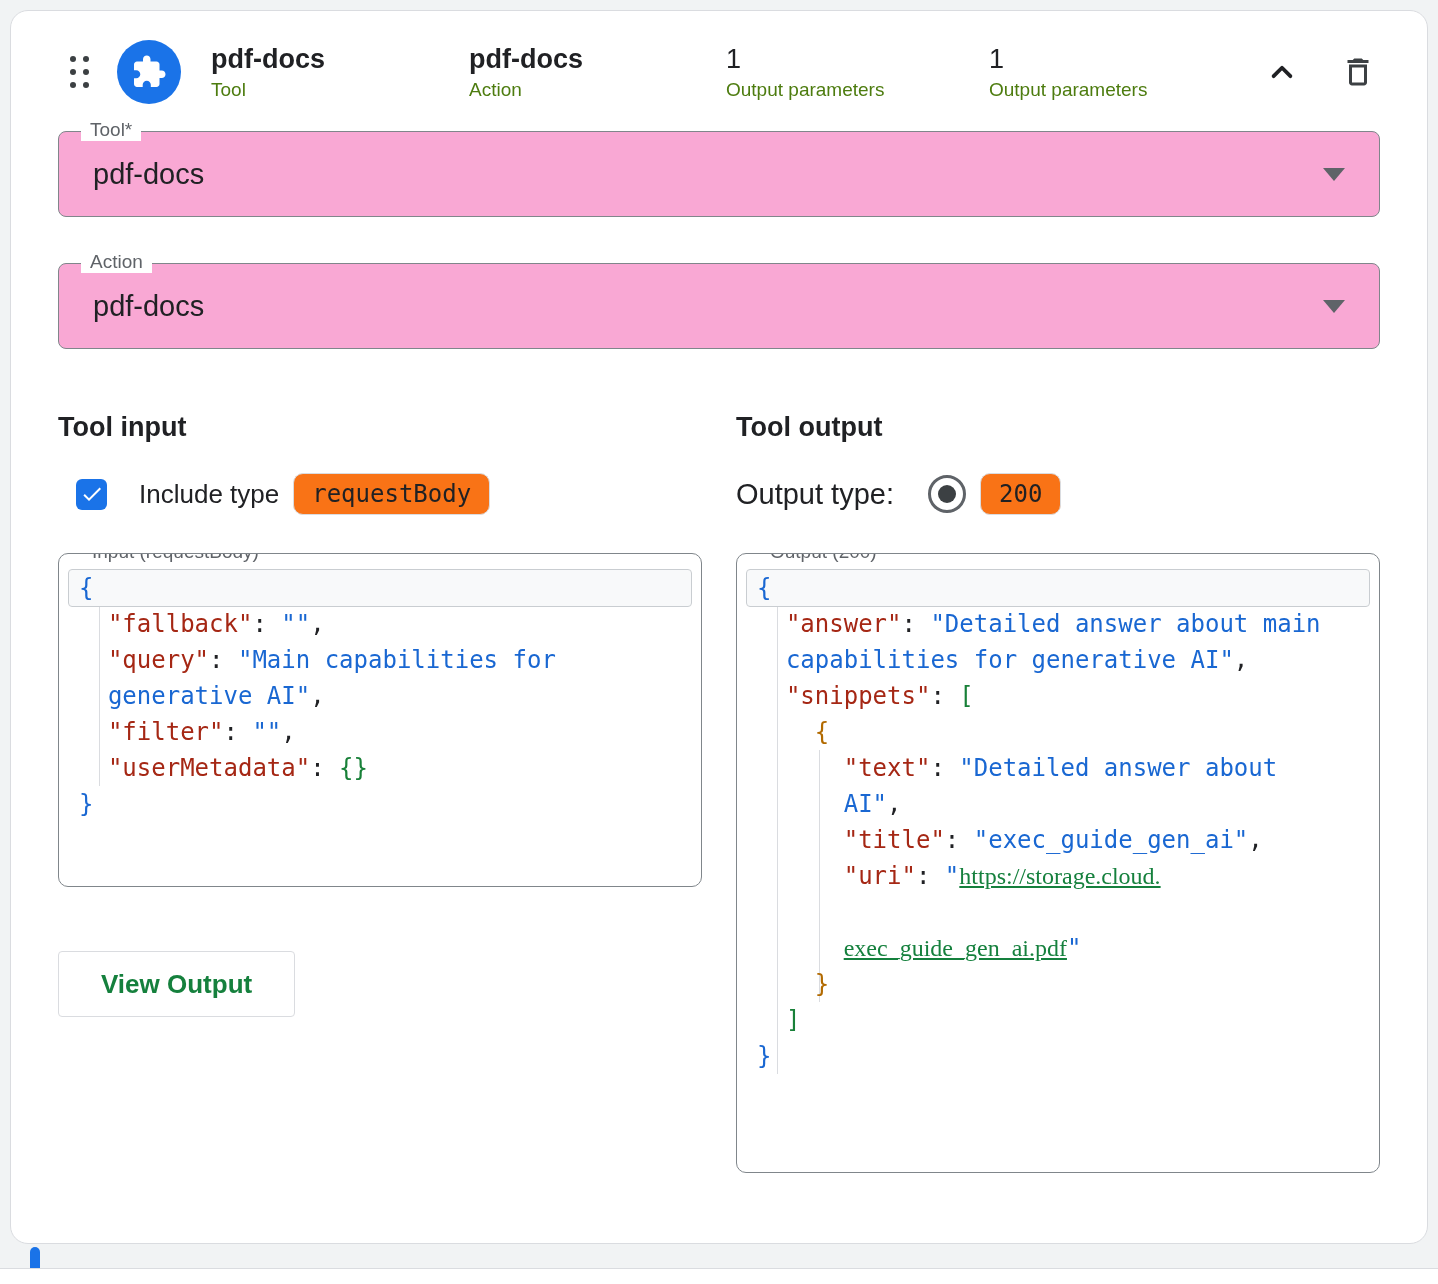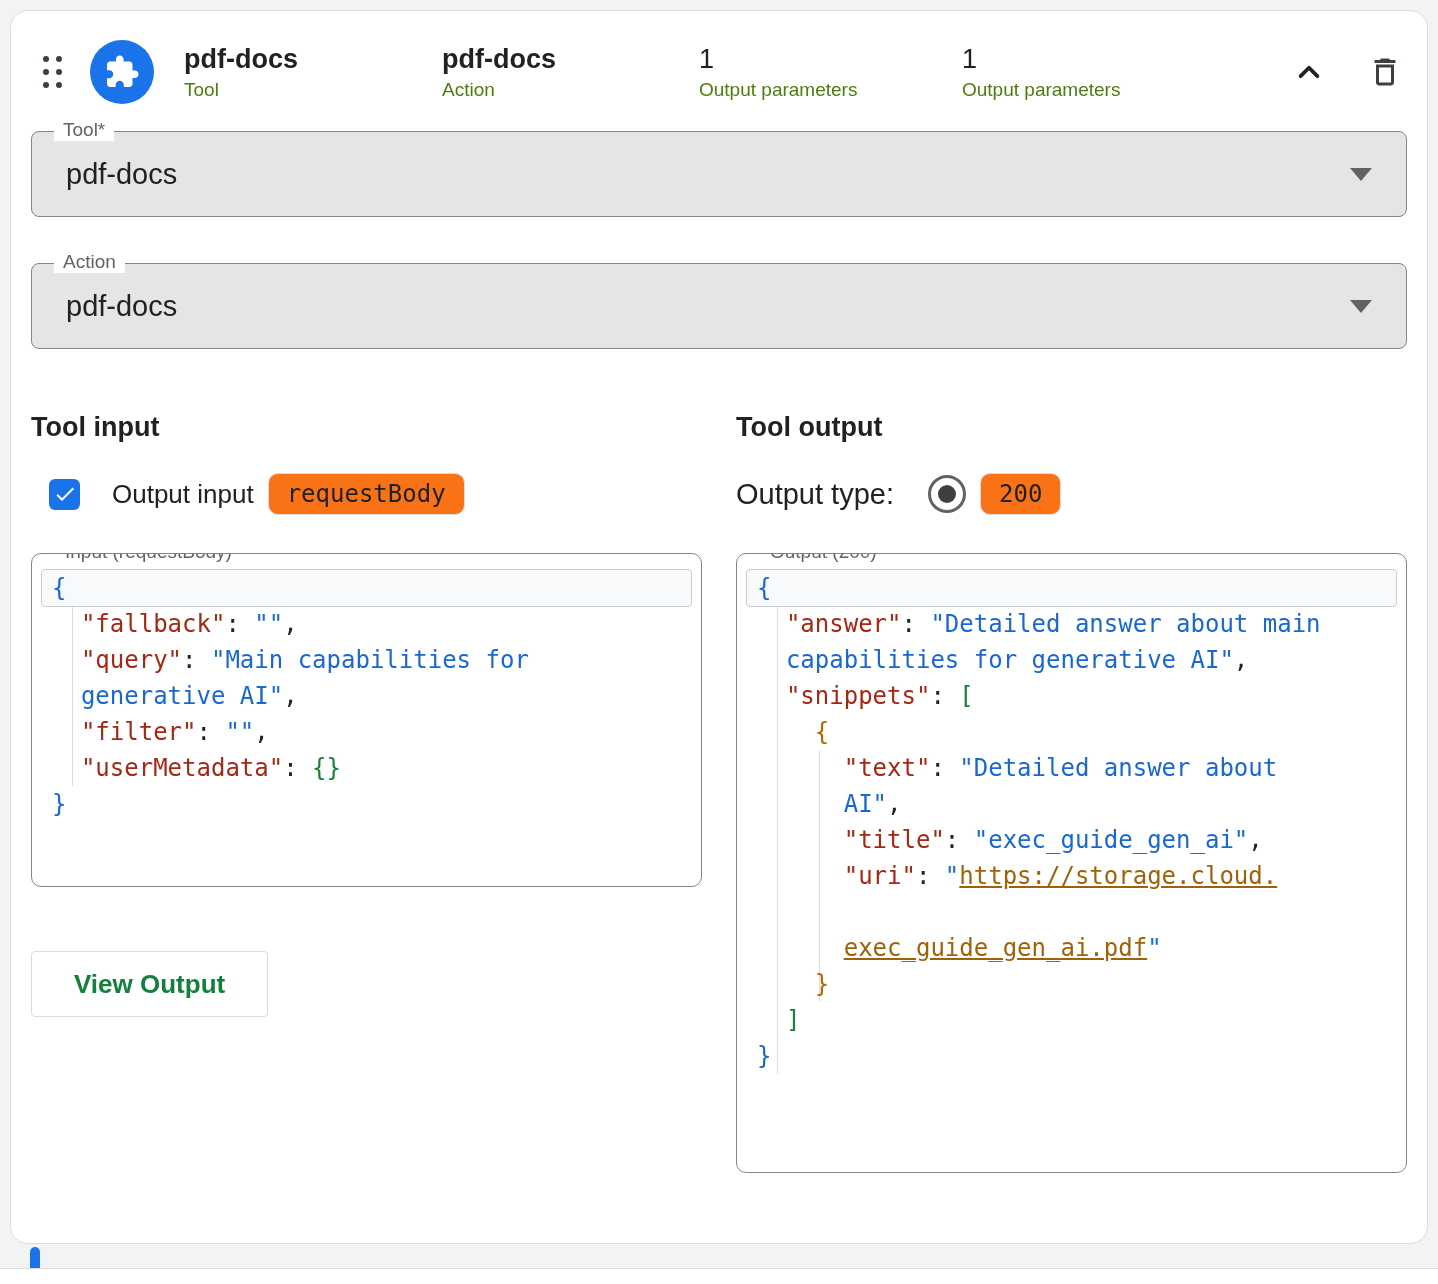--- a/index.html
+++ b/index.html
@@ -10,21 +10,21 @@
     color:#202124;
     position:relative;
     overflow:hidden;
   }
   .card {
     position:absolute; left:10px; top:10px;
     width:1418px; height:1234px;
     background:#fff;
     border:1px solid #dadce0;
     border-radius:18px;
-    padding:0 20px;
+    padding:0 47px;
   }
 
   
   .header { display:flex; align-items:center; padding:26px 0 0 12px; height:96px; }
   .drag-handle {
     display:grid; grid-template-columns:repeat(2, 6px); grid-template-rows:repeat(3, 6px);
     gap:7px 7px; margin-right:28px; cursor:grab;
   }
   .drag-handle span { width:6px; height:6px; border-radius:50%; background:#3c4043; }
   .tool-icon-circle {
@@ -39,21 +39,21 @@
   .h-spacer { flex:1; }
   .icon-btn { width:44px; height:44px; border:none; background:transparent; display:flex;
     align-items:center; justify-content:center; cursor:pointer; border-radius:50%; }
   .icon-btn + .icon-btn { margin-left:32px; }
 
   
   .select-field {
     position:relative; height:86px;
     border:1px solid #80868b; border-radius:8px;
     display:flex; align-items:center; padding:0 34px;
-    cursor:pointer; background:#e5e5e5;
+    cursor:pointer; background:#f9a8d4;
   }
   .select-field.tool { margin-top:24px; }
   .select-field.action { margin-top:46px; }
   .field-label {
     position:absolute; top:-13px; left:22px;
     background:#fff; padding:0 9px;
     font-size:19px; color:#5f6368;
   }
   .field-value { font-size:29px; color:#202124; }
   .caret {
@@ -106,21 +106,21 @@
     font-family:"DejaVu Sans Mono", monospace;
     font-size:24px; line-height:36px;
     cursor:text;
   }
   .code-line { white-space:pre; padding:0 0 0 10px; position:relative; z-index:1; }
   .active-line { background:#f8f9fa; outline:1px solid #c9cdd1; border-radius:3px; }
   .tk-pl  { color:#202124; }
   .tk-pu  { color:#202124; }
   .tk-key { color:#a52714; }
   .tk-str { color:#1967d2; }
-  .tk-lnk { color:#a16207; text-decoration:underline; cursor:pointer; }
+  .tk-lnk { color:#15803d; text-decoration:underline; cursor:pointer;font-family:Liberation Serif, serif; }
   .tk-br1 { color:#1967d2; }
   .tk-br2 { color:#188038; }
   .tk-br3 { color:#b26a00; }
   .indent-guide { position:absolute; width:1px; background:#dadce0; z-index:0; }
   .ig-in-1  { left:30px; top:36px; height:180px; }
   .ig-out-1 { left:30px; top:36px; height:468px; }
   .ig-out-2 { left:72px; top:180px; height:252px; }
 
   .view-output-btn {
     margin-top:64px; height:66px; padding:0 42px;
@@ -204,21 +204,21 @@
 
     <div class="col">
       <div class="section-title">Tool input</div>
 
       <div class="control-row">
         <span class="checkbox">
           <svg width="24" height="24" viewBox="0 0 24 24">
             <path fill="#ffffff" d="M9 16.17 4.83 12l-1.42 1.41L9 19 21 7l-1.41-1.41z"></path>
           </svg>
         </span>
-        <span class="cb-label">Output input</span>
+        <span class="cb-label">Include type</span>
         <span class="chip">requestBody</span>
       </div>
 
       <div class="code-fieldset input-box">
         <span class="fieldset-label">Input (requestBody) *</span>
         <div class="code-editor">
           <div class="indent-guide ig-in-1"></div>
         <div class="code-line active-line"><span class="tk-br1">{</span></div>
             <div class="code-line"><span class="tk-pl">  </span><span class="tk-key">"fallback"</span><span class="tk-pu">: </span><span class="tk-str">""</span><span class="tk-pu">,</span></div>
             <div class="code-line"><span class="tk-pl">  </span><span class="tk-key">"query"</span><span class="tk-pu">: </span><span class="tk-str">"Main capabilities for</span></div>

